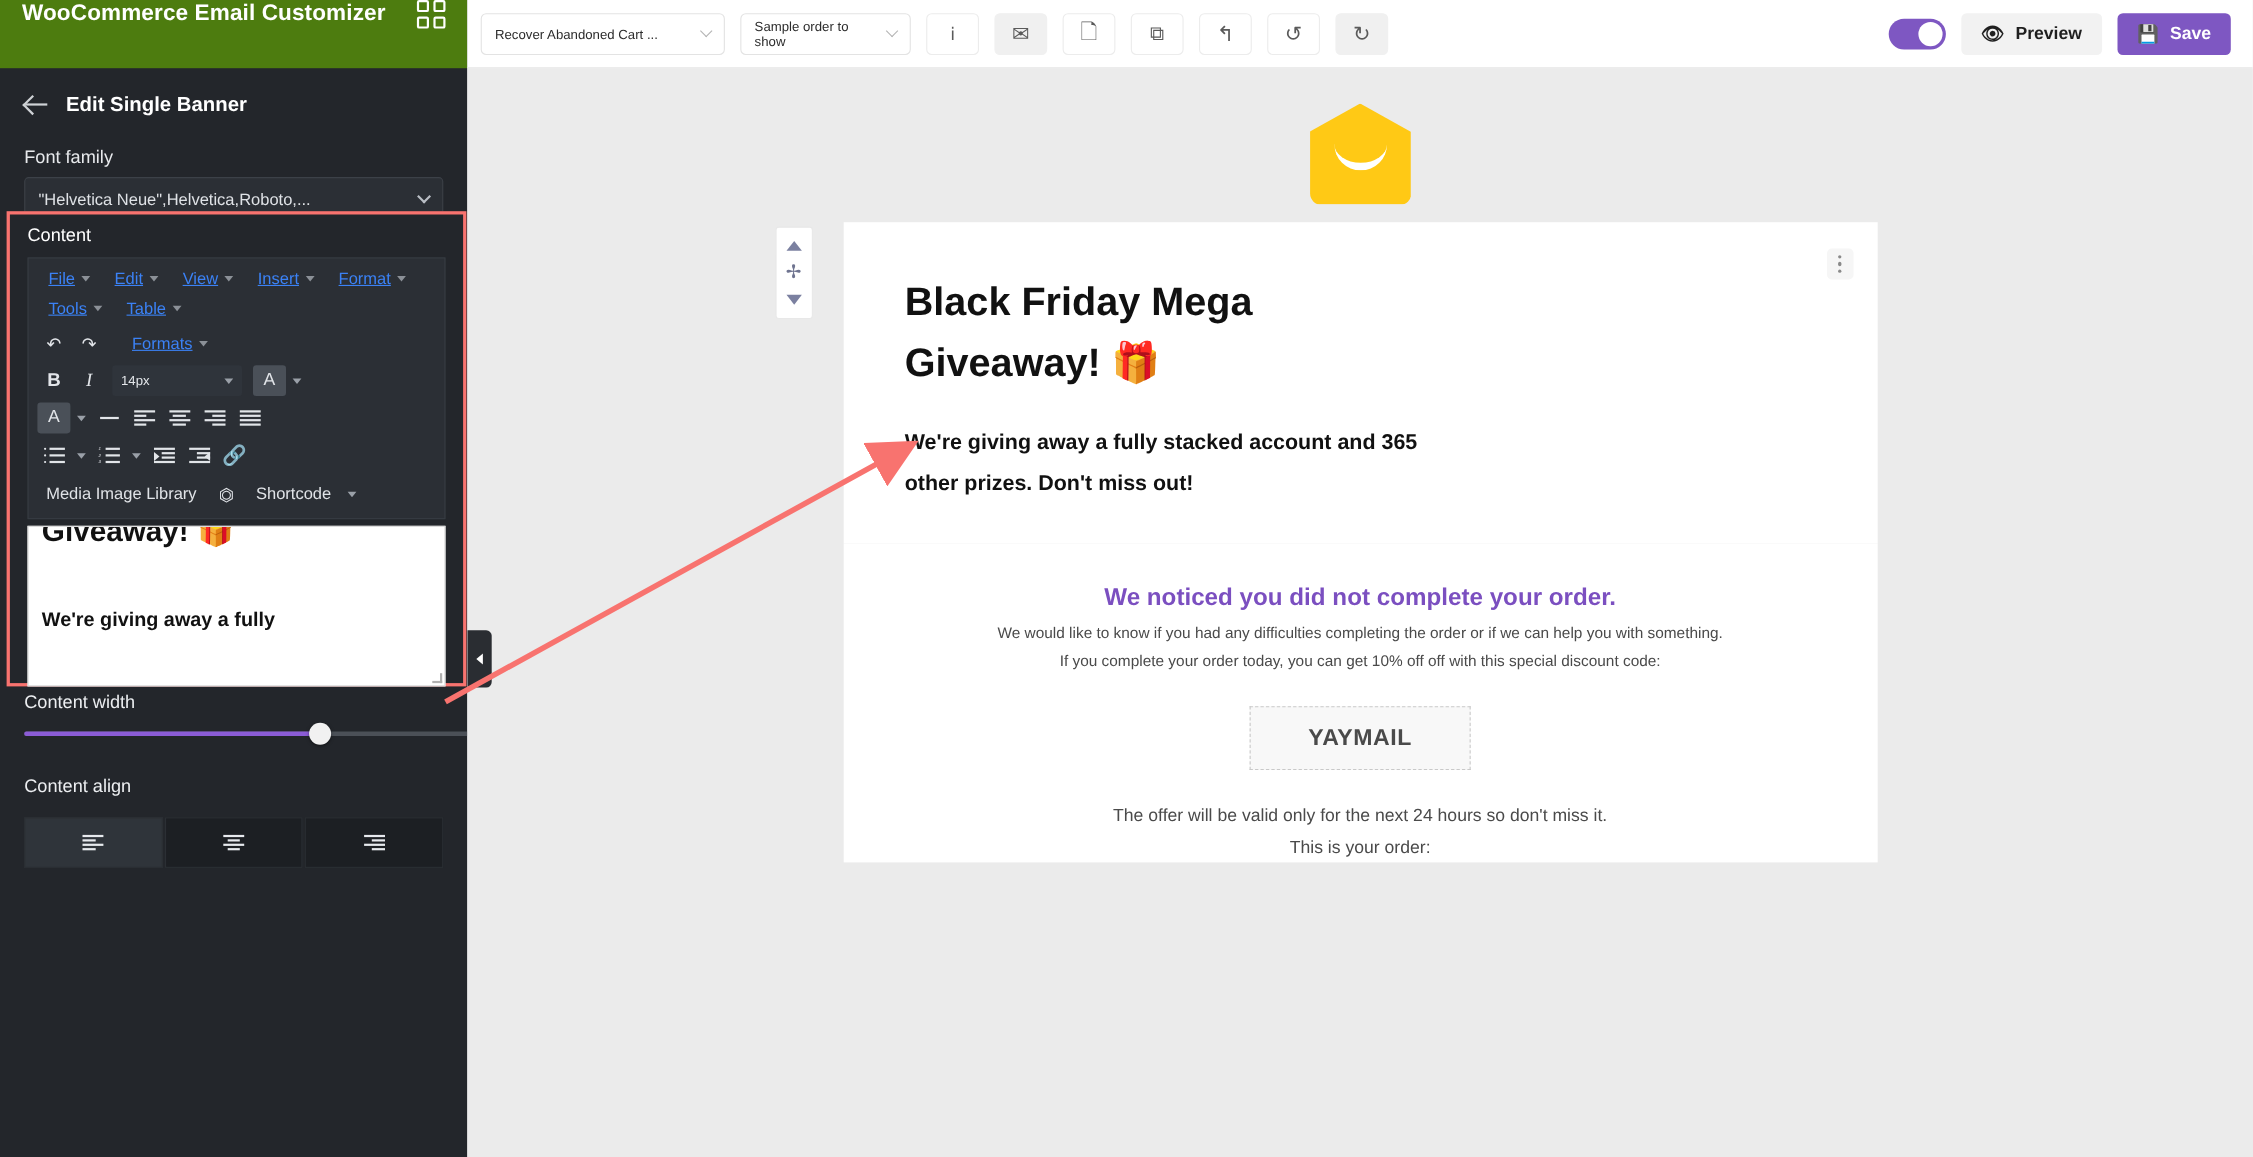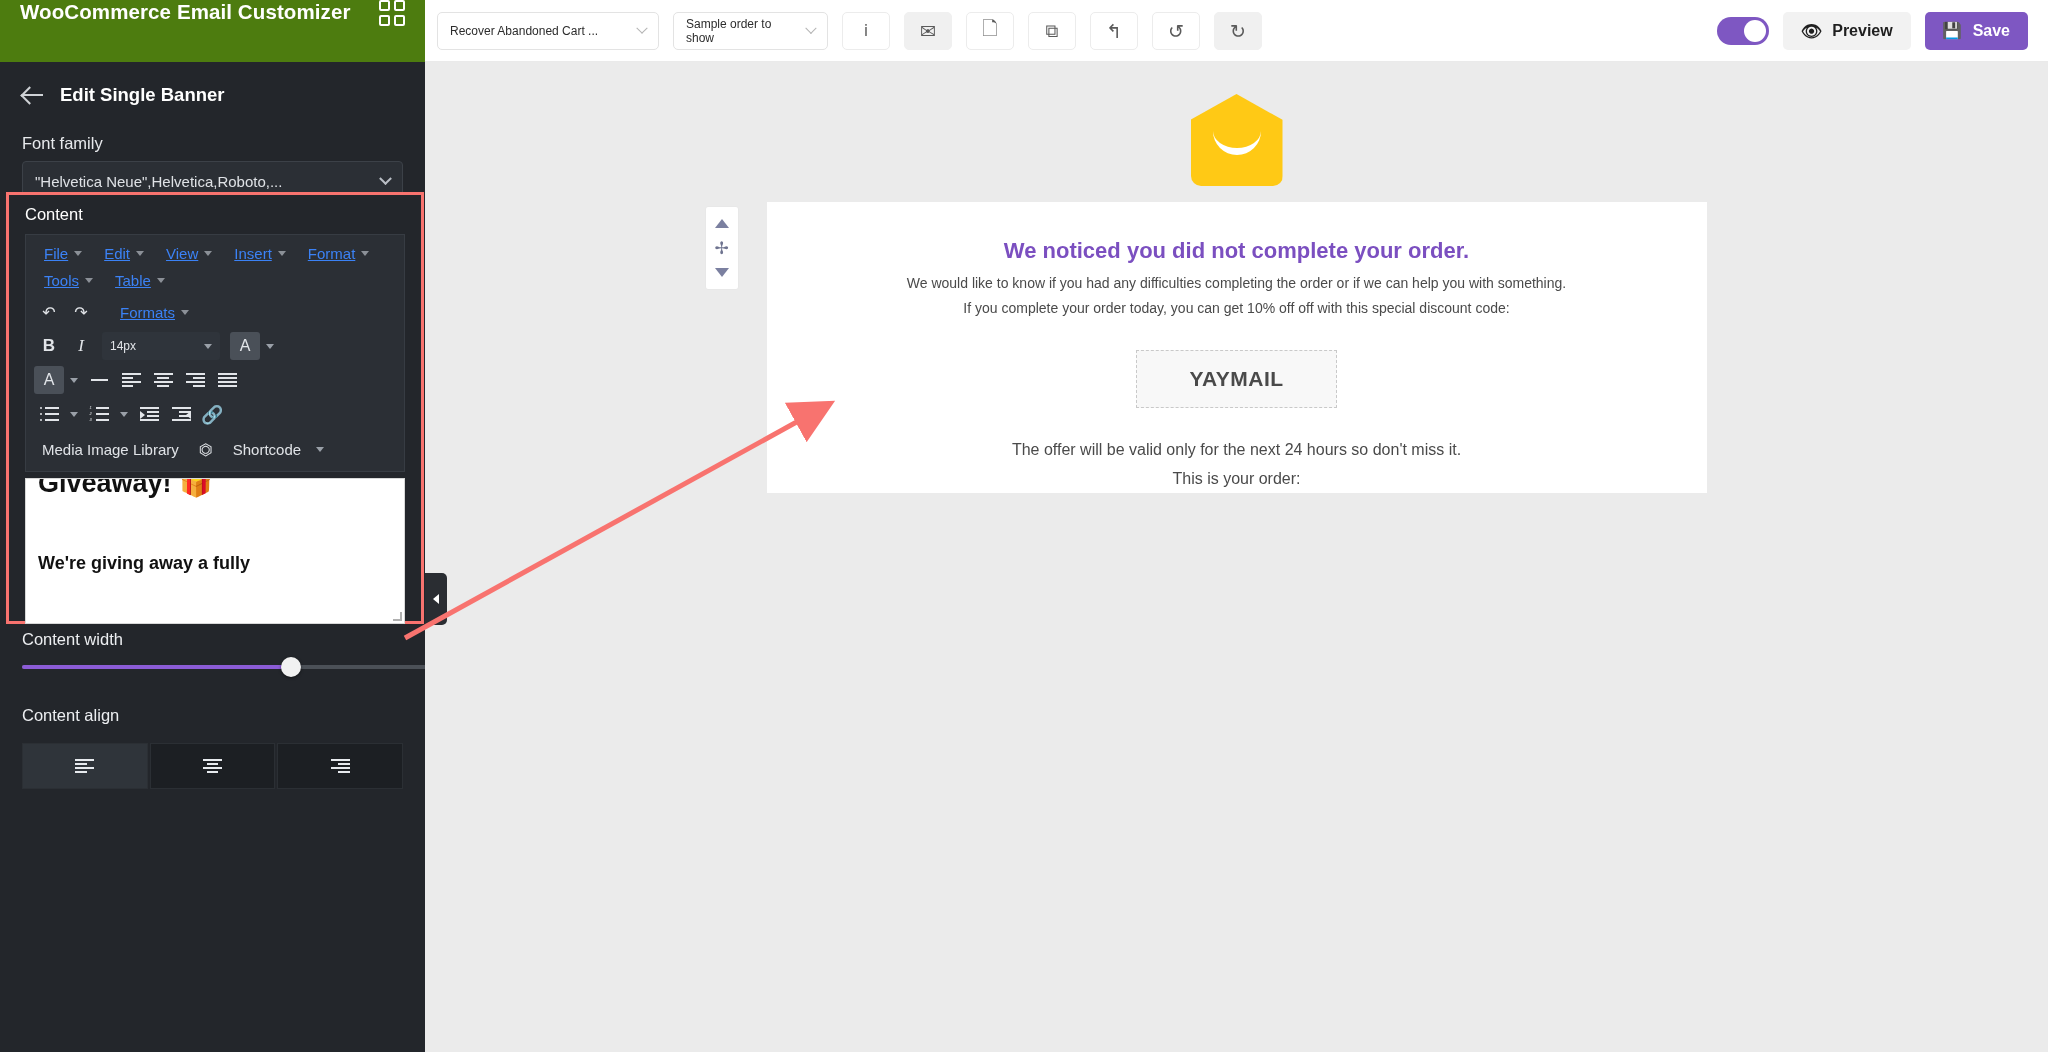--- a/index.html
+++ b/index.html
@@ -521,20 +521,29 @@
         </div>
       </div>
 
       <div class="email-wrap">
         <div class="side-ctrl">
           <span class="up"></span>
           <span class="move">✢</span>
           <span class="down"></span>
         </div>
 
+        <div class="block-hero">
+          <div class="dots-btn">
+            <i></i>
+              <i></i>
+              <i></i>
+          </div>
+          <div class="hero-h" style="max-width:390px">Black Friday Mega Giveaway! 🎁</div>
+          <div class="hero-p" style="max-width:520px">We're giving away a fully stacked account and 365 other prizes. Don't miss out!</div>
+        </div>
 
 
         <div class="block-body">
           <div class="body-h">We noticed you did not complete your order.</div>
           <div class="body-p">We would like to know if you had any difficulties completing the order or if we can help you with something.</div>
           <div class="body-p" style="margin-top:2px">If you complete your order today, you can get 10% off off with this special discount code:</div>
           <div class="coupon">YAYMAIL</div>
           <div class="body-foot">The offer will be valid only for the next 24 hours so don't miss it.</div>
           <div class="body-foot" style="margin-top:2px">This is your order:</div>
         </div>

